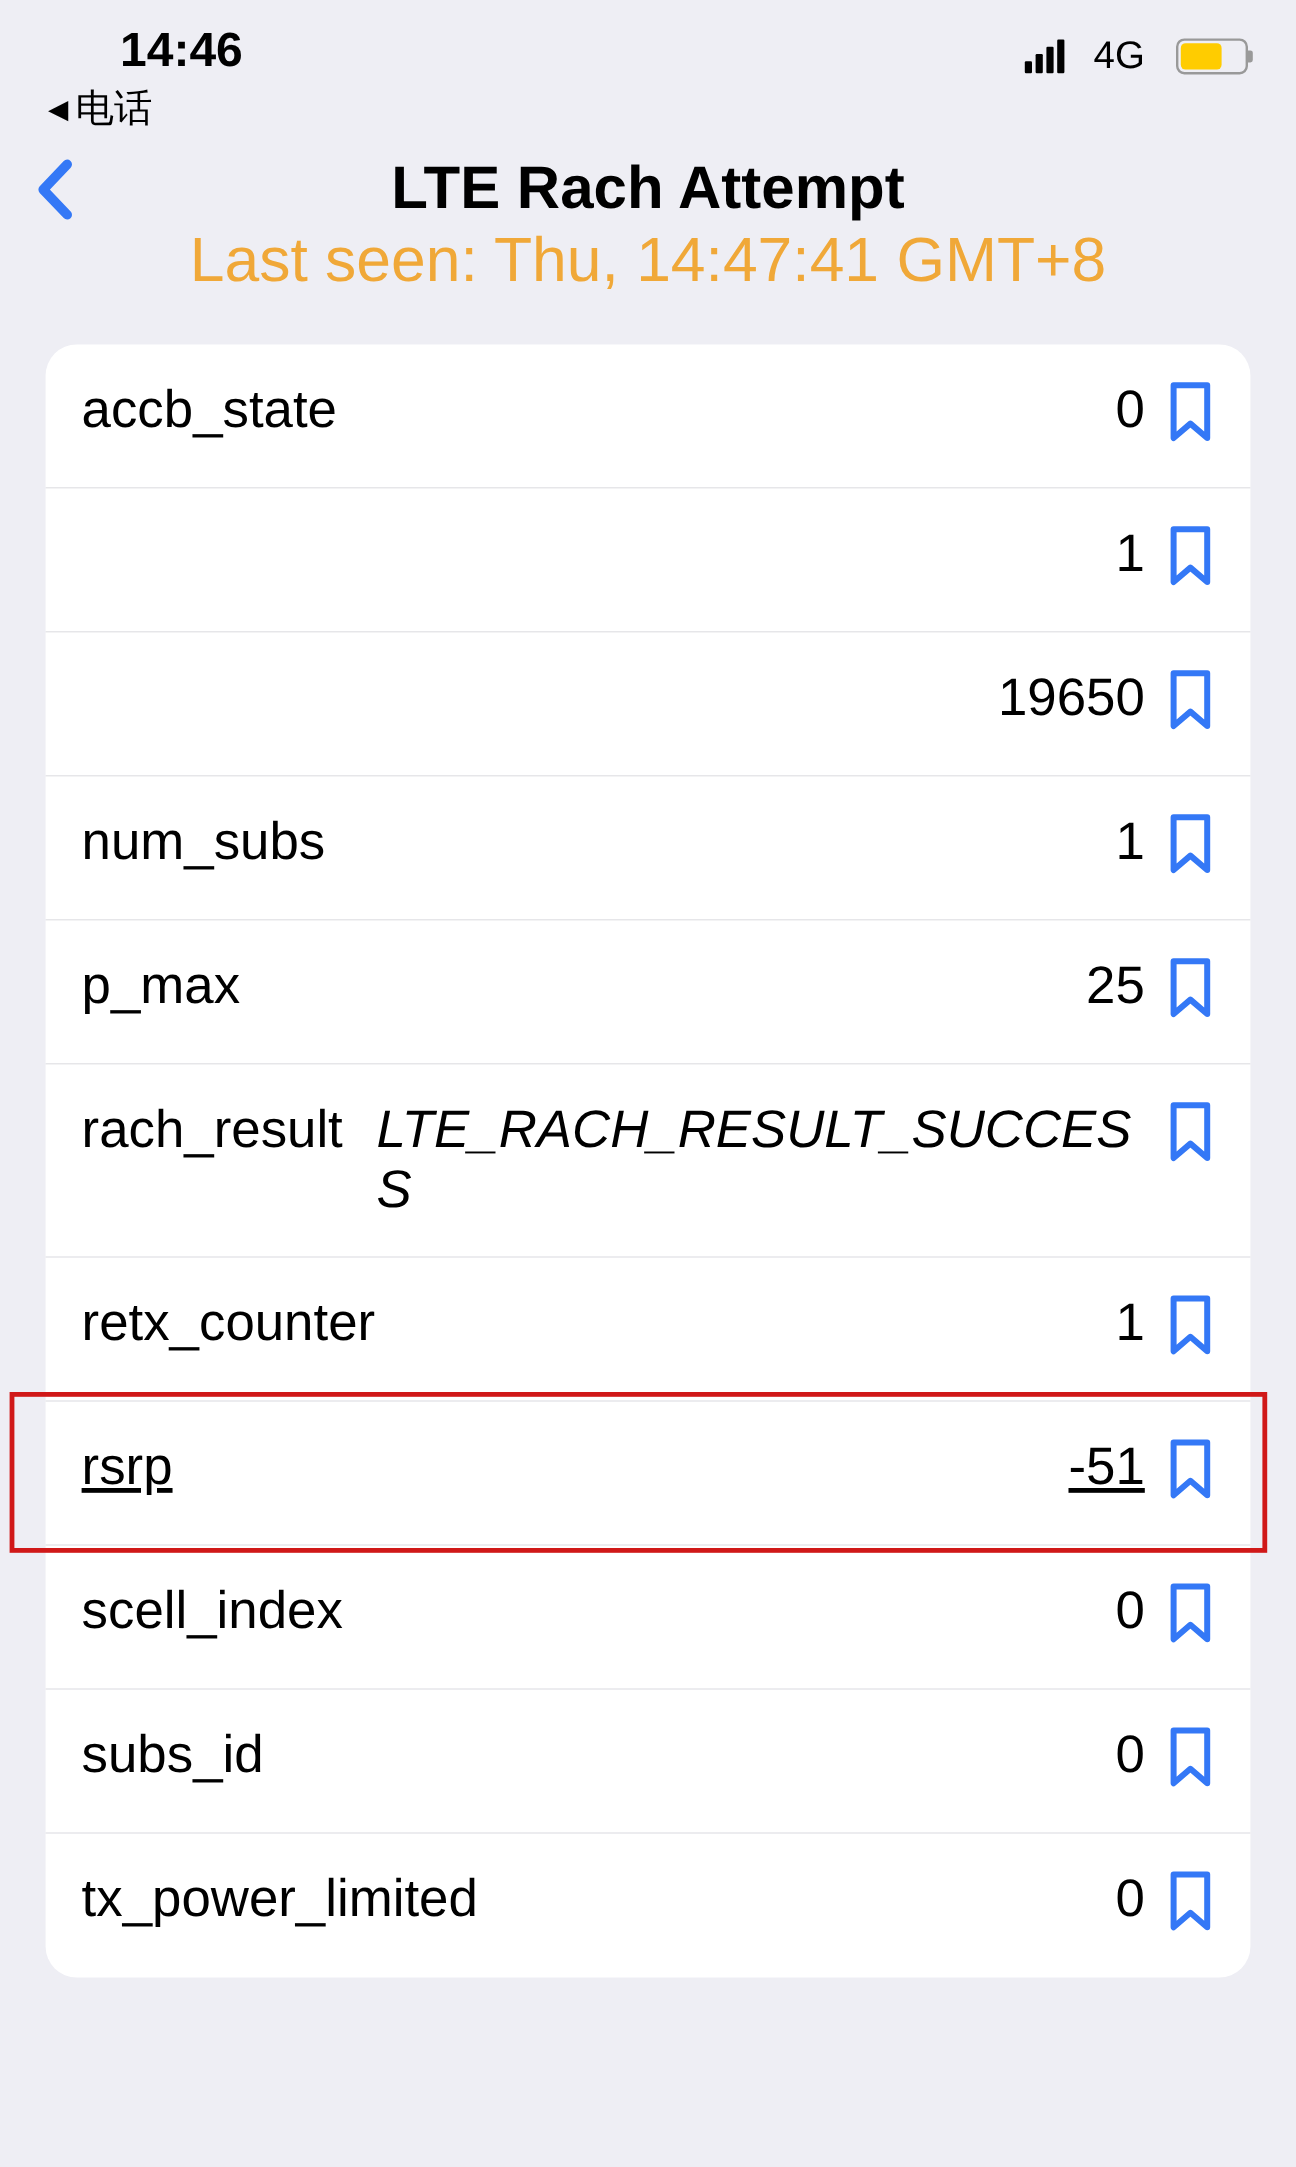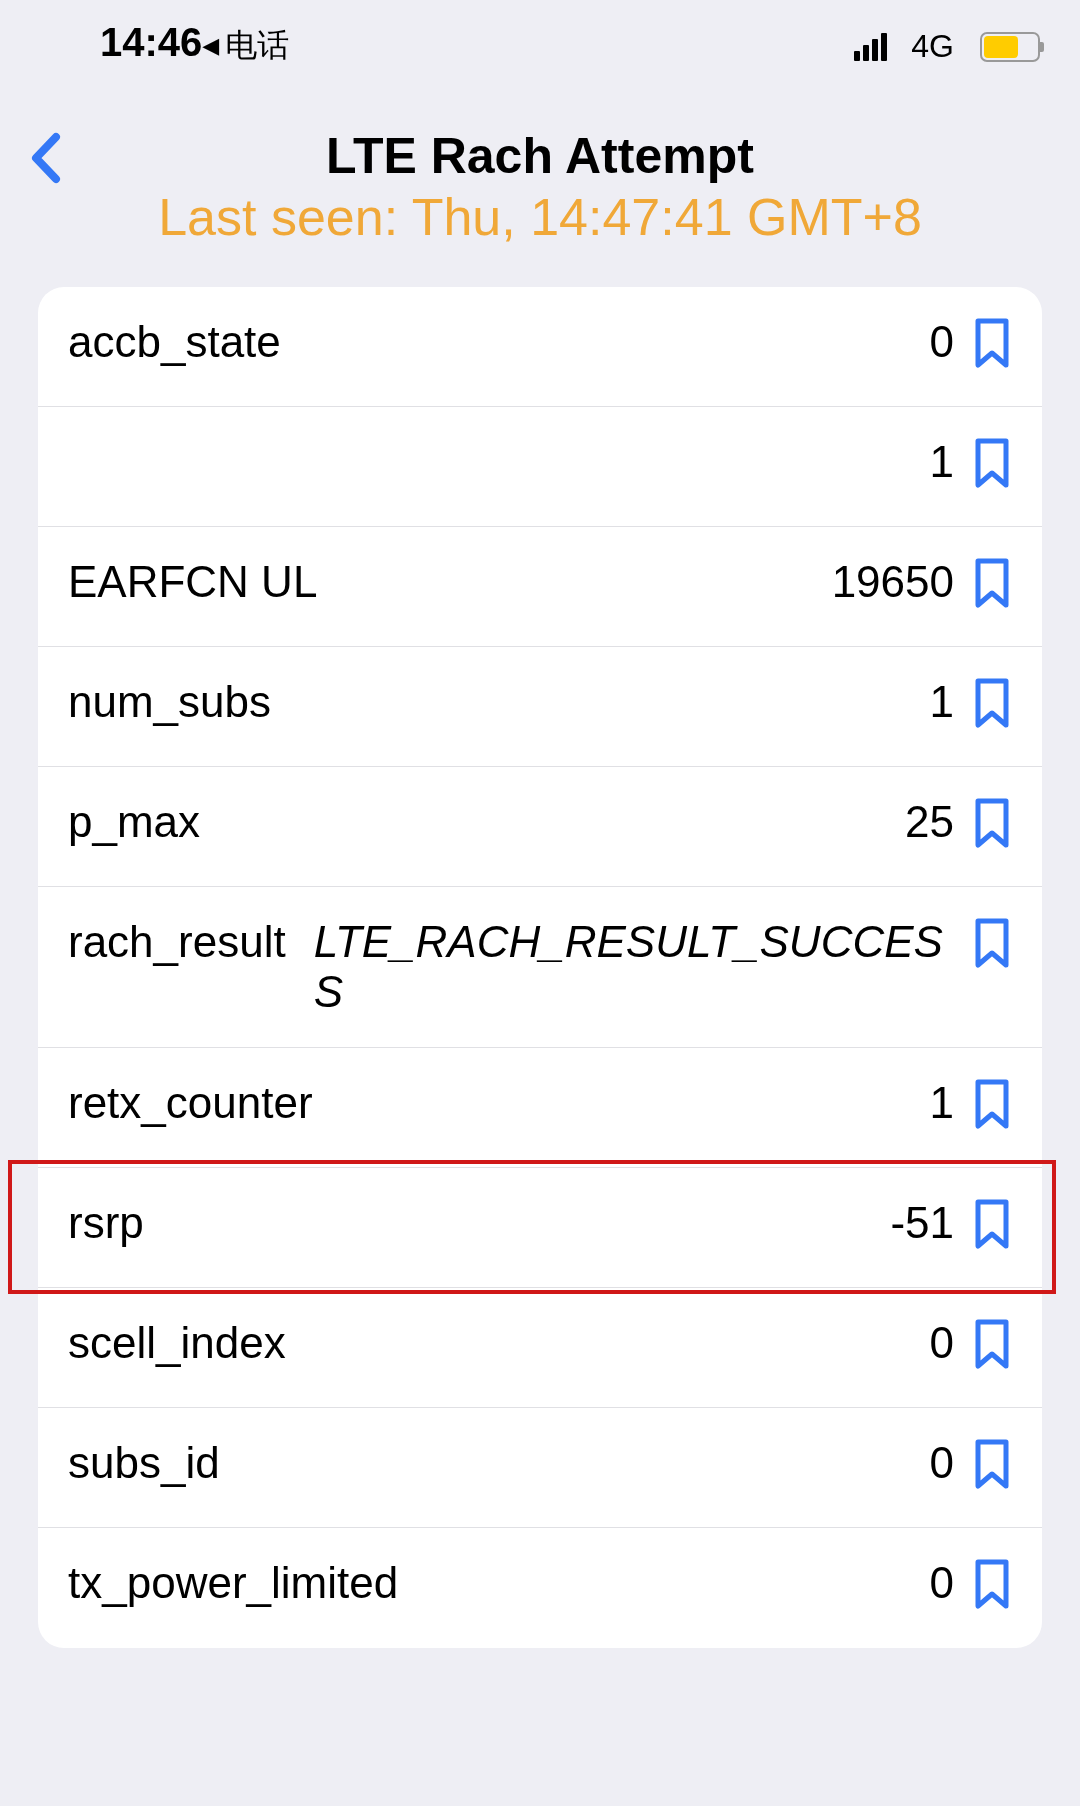--- a/index.html
+++ b/index.html
@@ -16,21 +16,21 @@
     }
     .status-bar {
       display: flex;
       justify-content: space-between;
       align-items: flex-start;
       padding: 20px 40px 0 40px;
       height: 110px;
     }
     .status-left {
       display: flex;
-      flex-direction: row;
+      flex-direction: column;
     }
     .status-time {
       font-size: 40px;
       font-weight: 600;
       color: #000;
       padding-left: 60px;
     }
     .status-back-app {
       font-size: 32px;
       color: #000;
@@ -213,21 +213,20 @@
   <div class="list-item">
     <div class="item-value">1</div>
     <div class="bookmark-icon">
       <svg width="40" height="54" viewBox="0 0 40 54">
           <path d="M 6 4 L 34 4 L 34 48 L 20 36 L 6 48 Z" stroke="#3478f6" stroke-width="5" fill="none" stroke-linejoin="round"></path>
         </svg>
     </div>
   </div>
 
   <div class="list-item">
-    <div class="item-label">EARFCN UL</div>
     <div class="item-value">19650</div>
     <div class="bookmark-icon">
       <svg width="40" height="54" viewBox="0 0 40 54">
           <path d="M 6 4 L 34 4 L 34 48 L 20 36 L 6 48 Z" stroke="#3478f6" stroke-width="5" fill="none" stroke-linejoin="round"></path>
         </svg>
     </div>
   </div>
 
   <div class="list-item">
     <div class="item-label">num_subs</div>
@@ -262,21 +261,21 @@
   <div class="list-item">
     <div class="item-label">retx_counter</div>
     <div class="item-value">1</div>
     <div class="bookmark-icon">
       <svg width="40" height="54" viewBox="0 0 40 54">
           <path d="M 6 4 L 34 4 L 34 48 L 20 36 L 6 48 Z" stroke="#3478f6" stroke-width="5" fill="none" stroke-linejoin="round"></path>
         </svg>
     </div>
   </div>
 
-  <div class="list-item" style="position:relative;">
+  <div class="list-item" style="position:relative;text-decoration:underline;">
     <div class="highlight-box" style="top:-8px;"></div>
     <div class="item-label">rsrp</div>
     <div class="item-value">-51</div>
     <div class="bookmark-icon">
       <svg width="40" height="54" viewBox="0 0 40 54">
           <path d="M 6 4 L 34 4 L 34 48 L 20 36 L 6 48 Z" stroke="#3478f6" stroke-width="5" fill="none" stroke-linejoin="round"></path>
         </svg>
     </div>
   </div>
 

